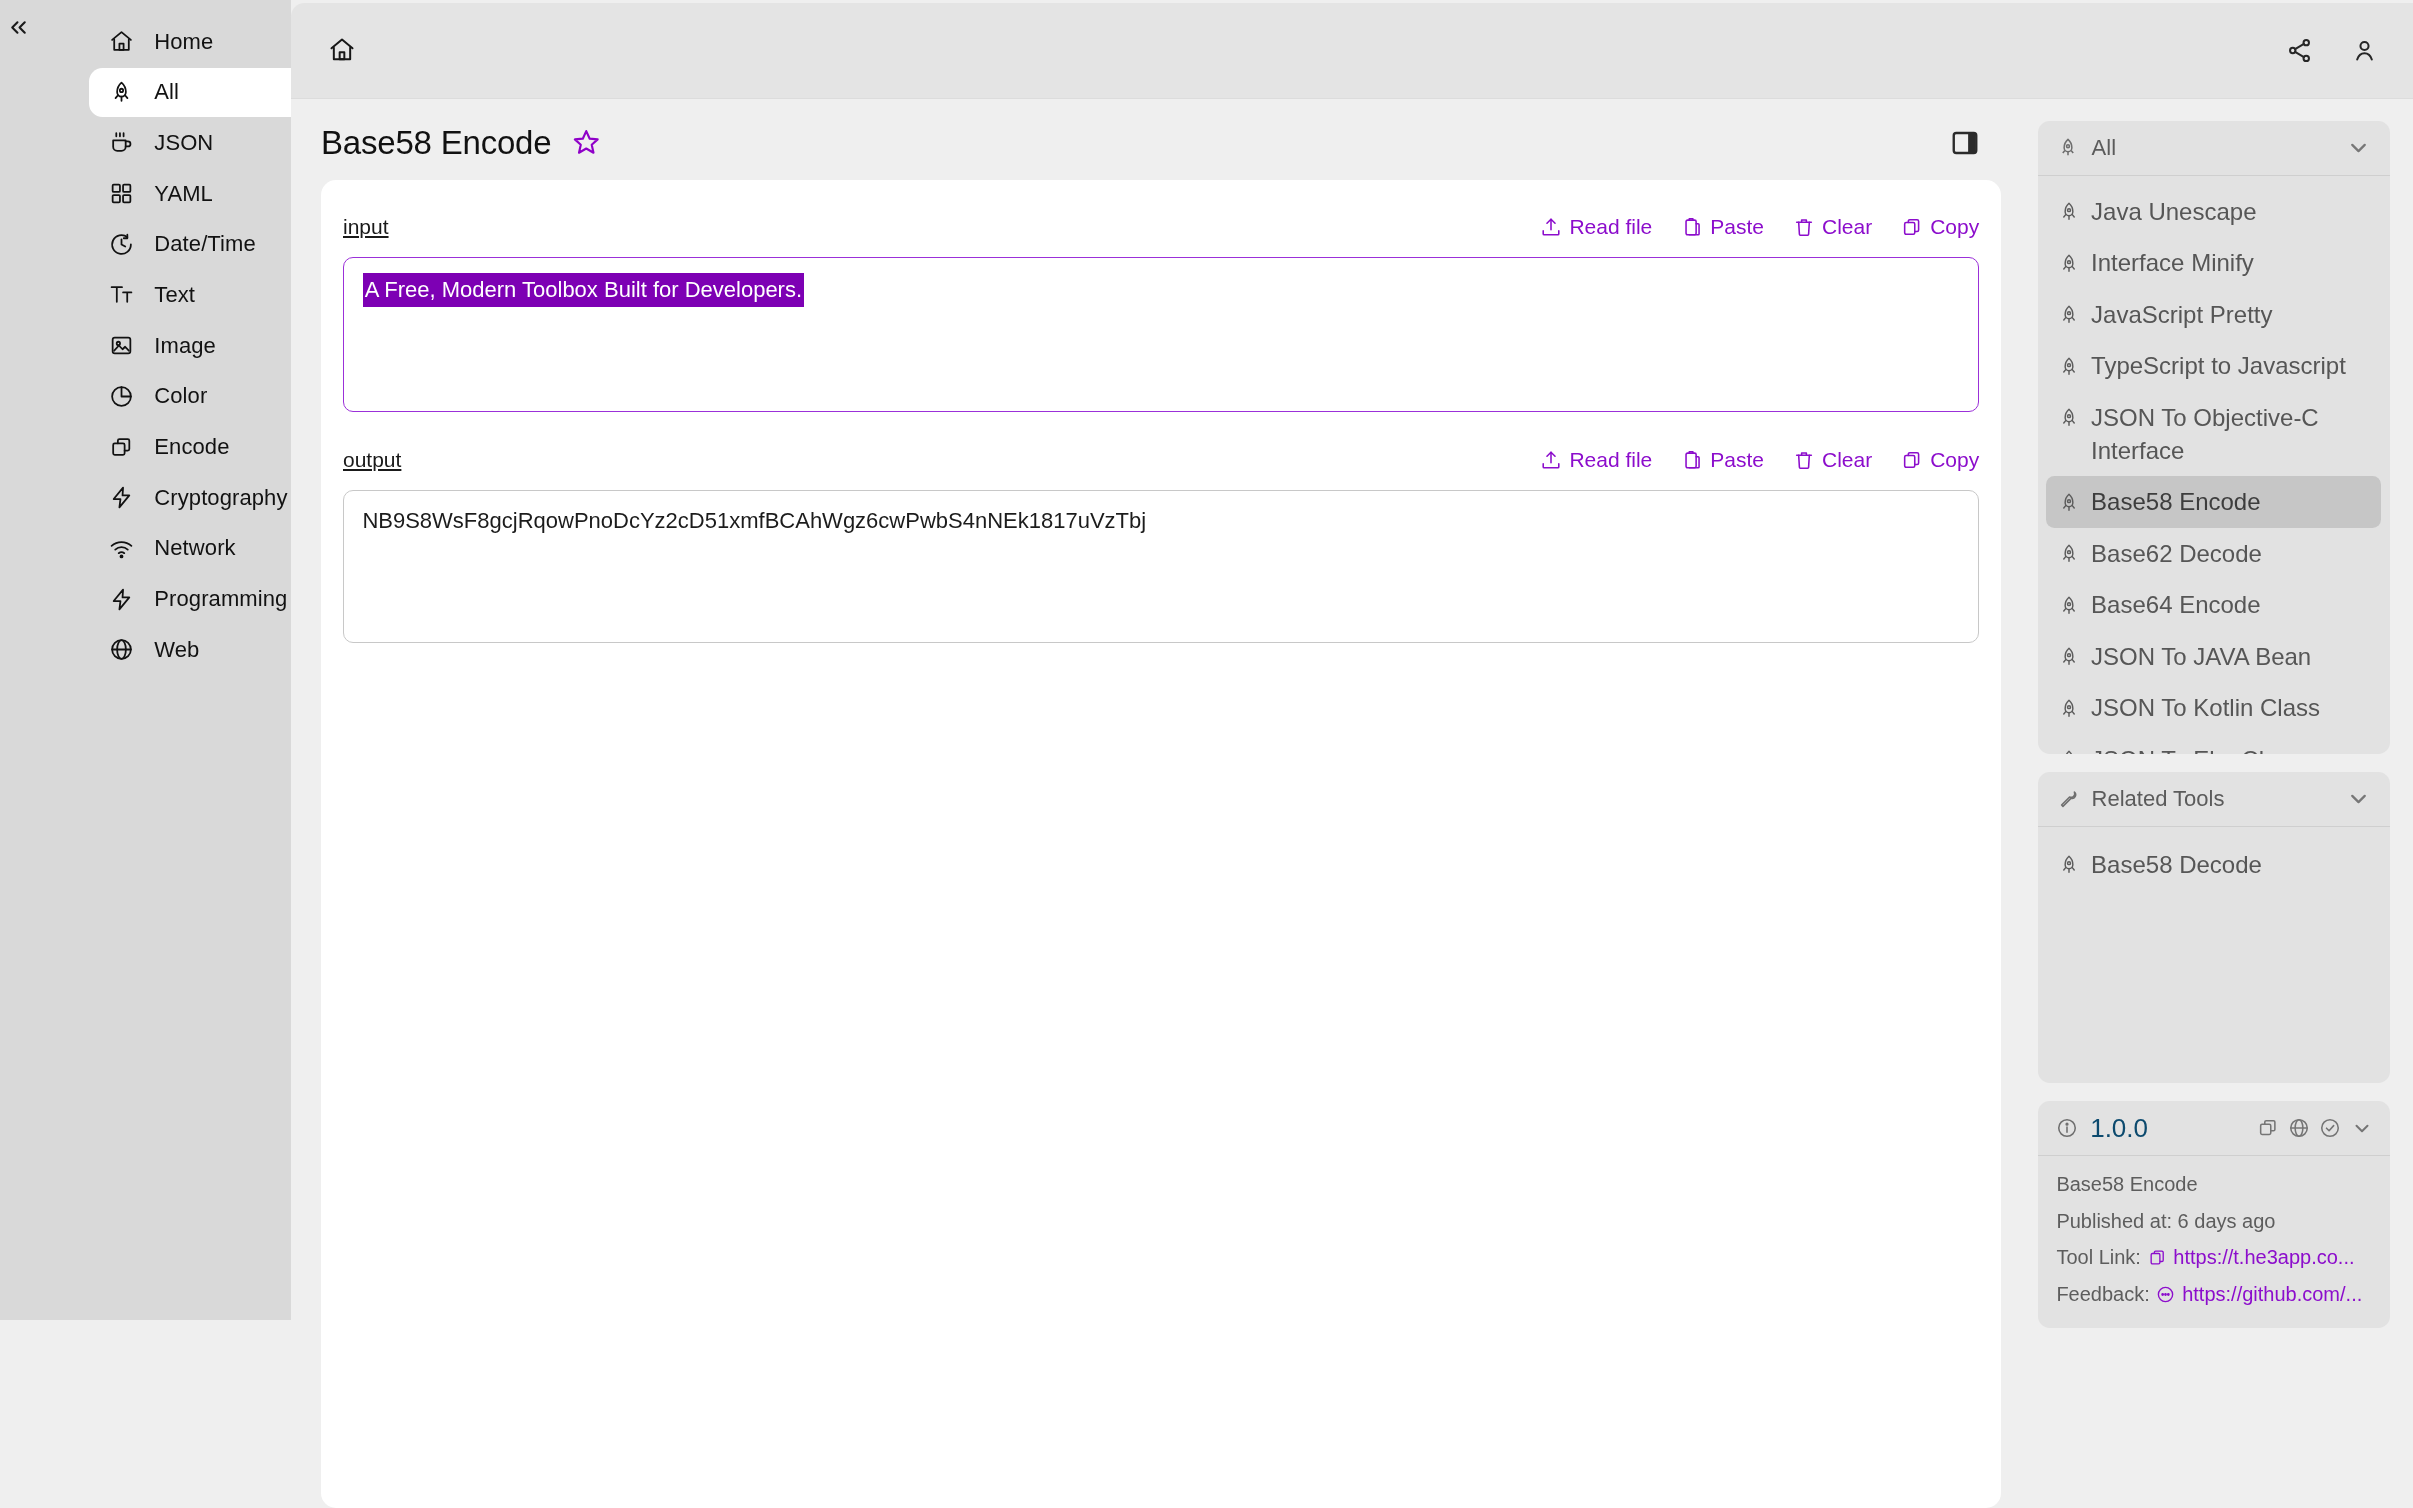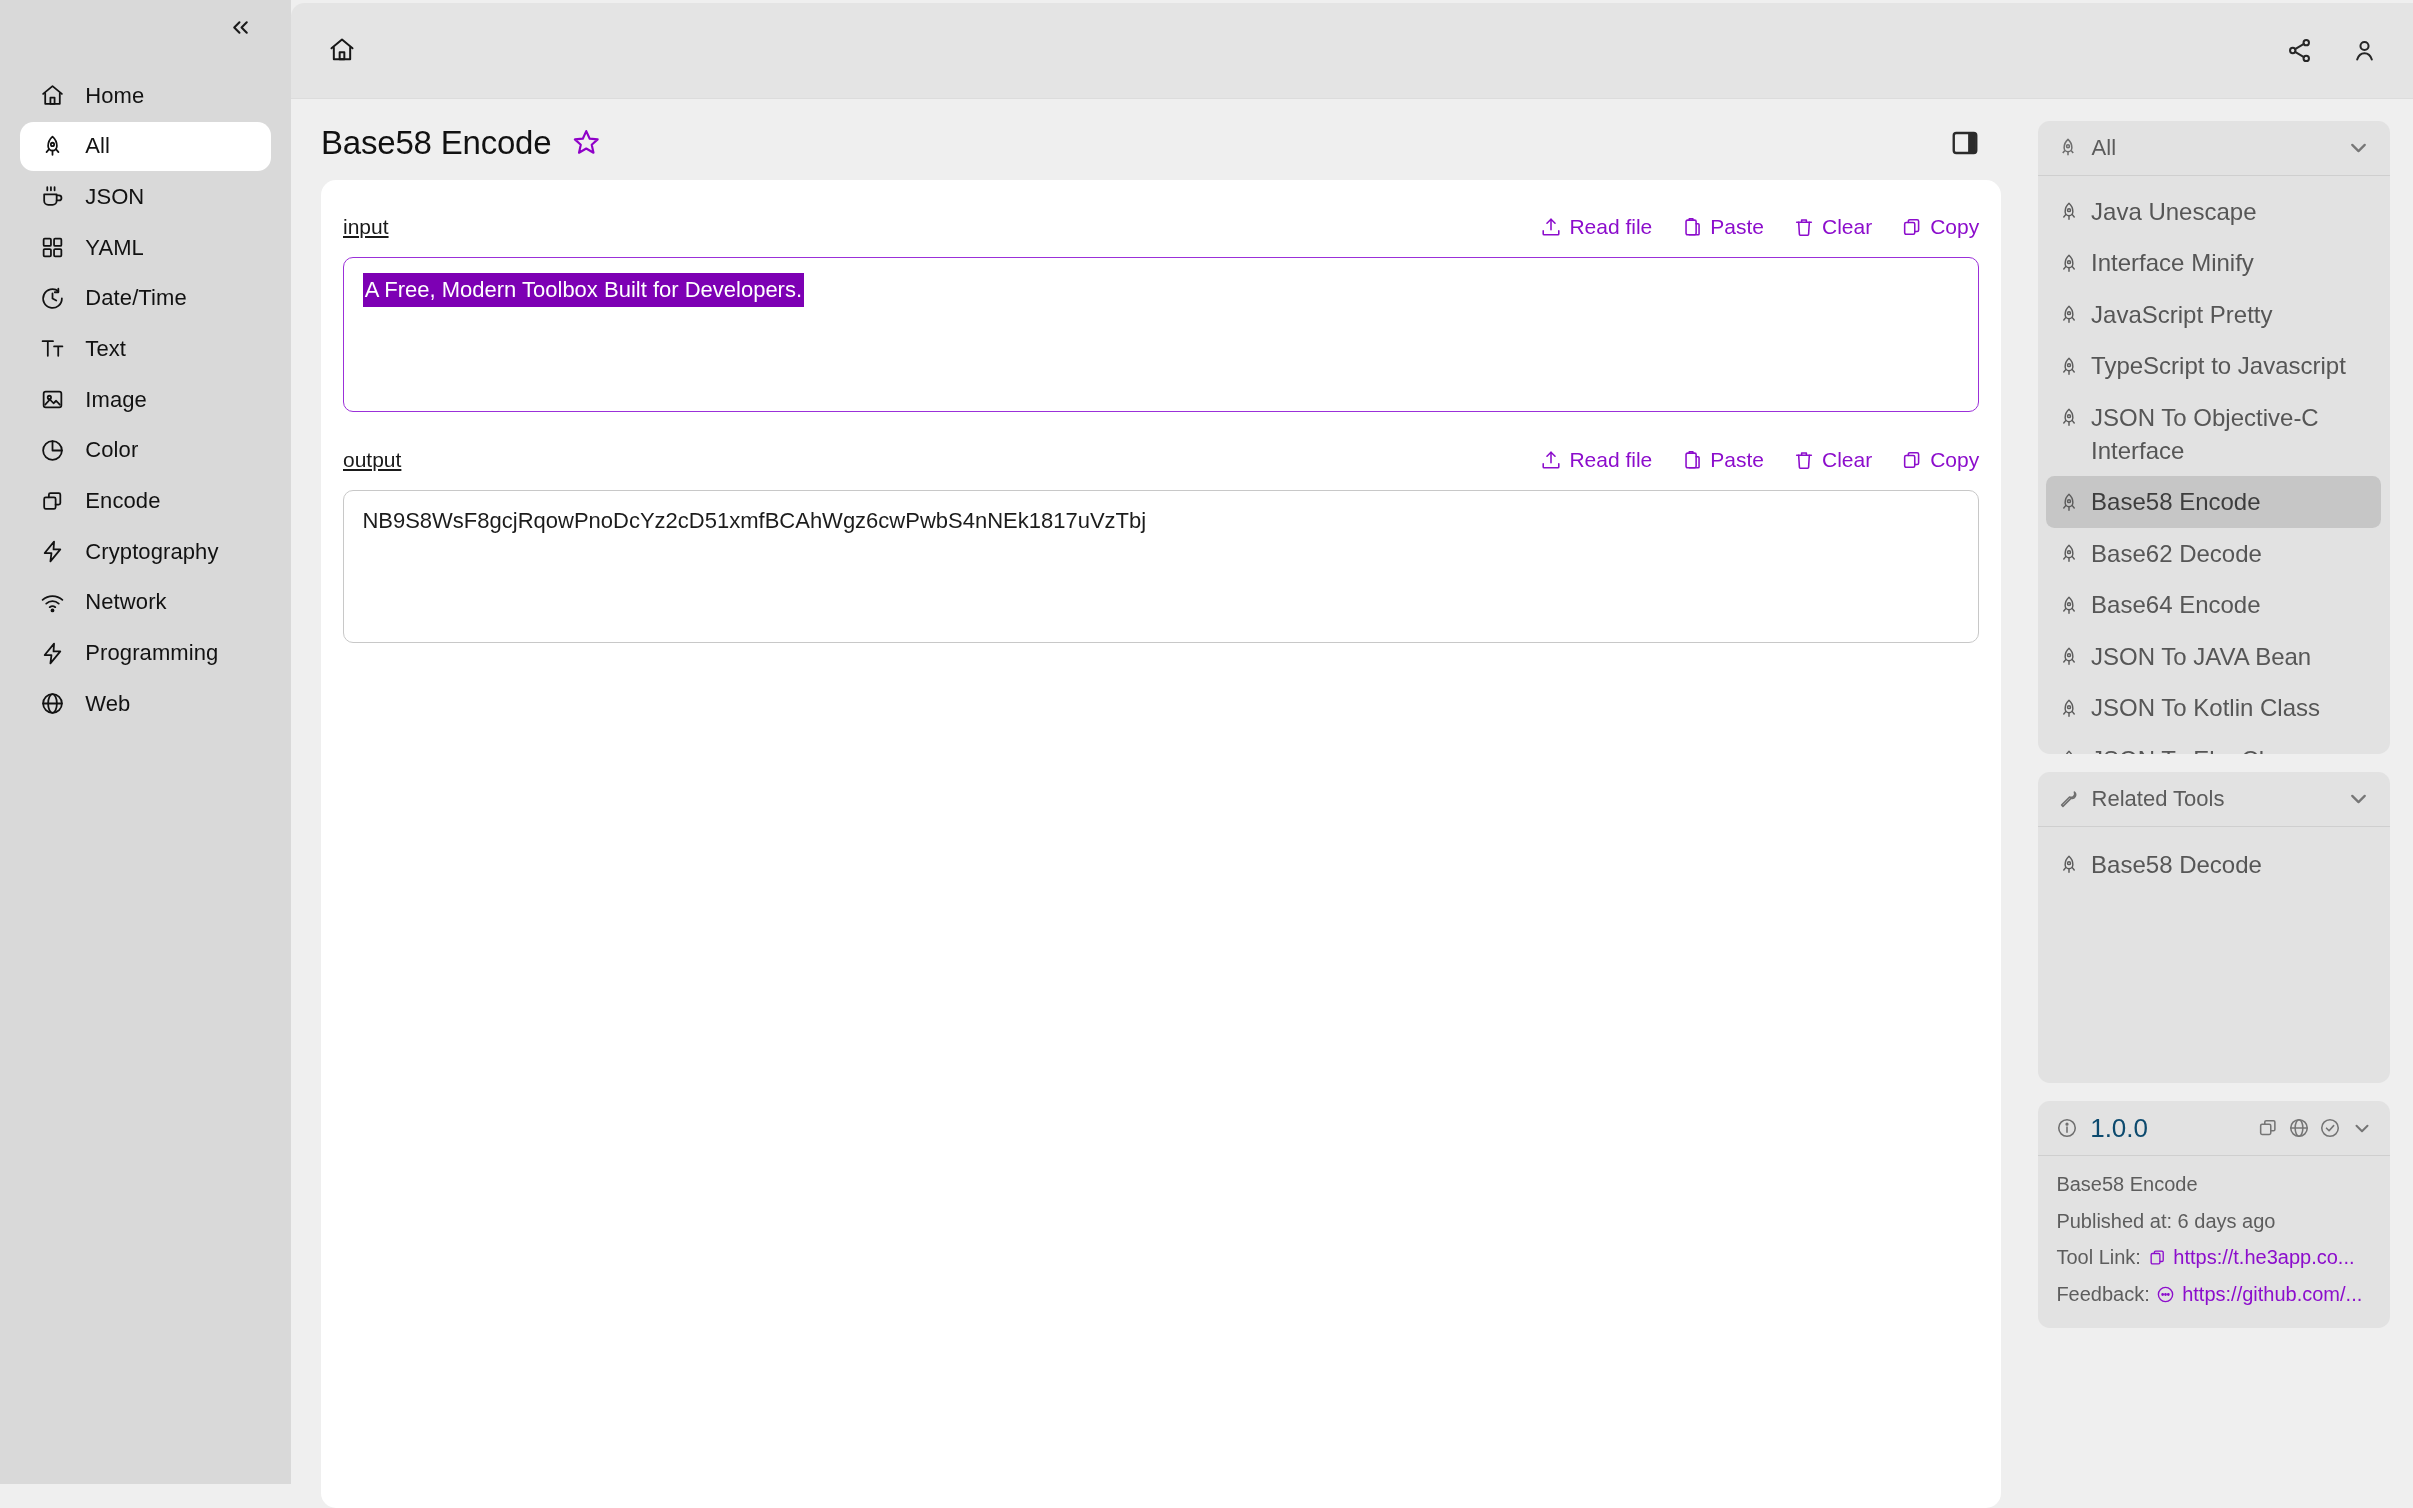--- a/index.html
+++ b/index.html
@@ -6,24 +6,24 @@
   html, body {
     width: 2413px; height: 1508px;
     font-family: "Liberation Sans", sans-serif;
     background: #efefef;
     overflow: hidden;
   }
   .app { display: flex; width: 2413px; height: 1508px; }
 
   
   .sidebar {
-    width: 291px; height: 1484px;
+    width: 291px; height: 1320px;
     background: #d9d9d9;
     flex: 0 0 291px;
-    display: flex; flex-direction: column;
+    display: flex; flex-direction: row;
   }
   .sidebar-top { height: 54px; display: flex; align-items: center; justify-content: flex-end; padding-right: 32px; }
   .collapse-btn {
     width: 37px; height: 37px; display: flex; align-items: center; justify-content: center;
     cursor: pointer; color: #1a1a1a;
   }
   .sidebar-nav { padding: 0 20px; display: flex; flex-direction: column; gap: 1.7px; margin-top: 17px; }
   .nav-item {
     display: flex; align-items: center; gap: 18.4px;
     height: 49px; padding: 0 18.4px; border-radius: 13.4px;

